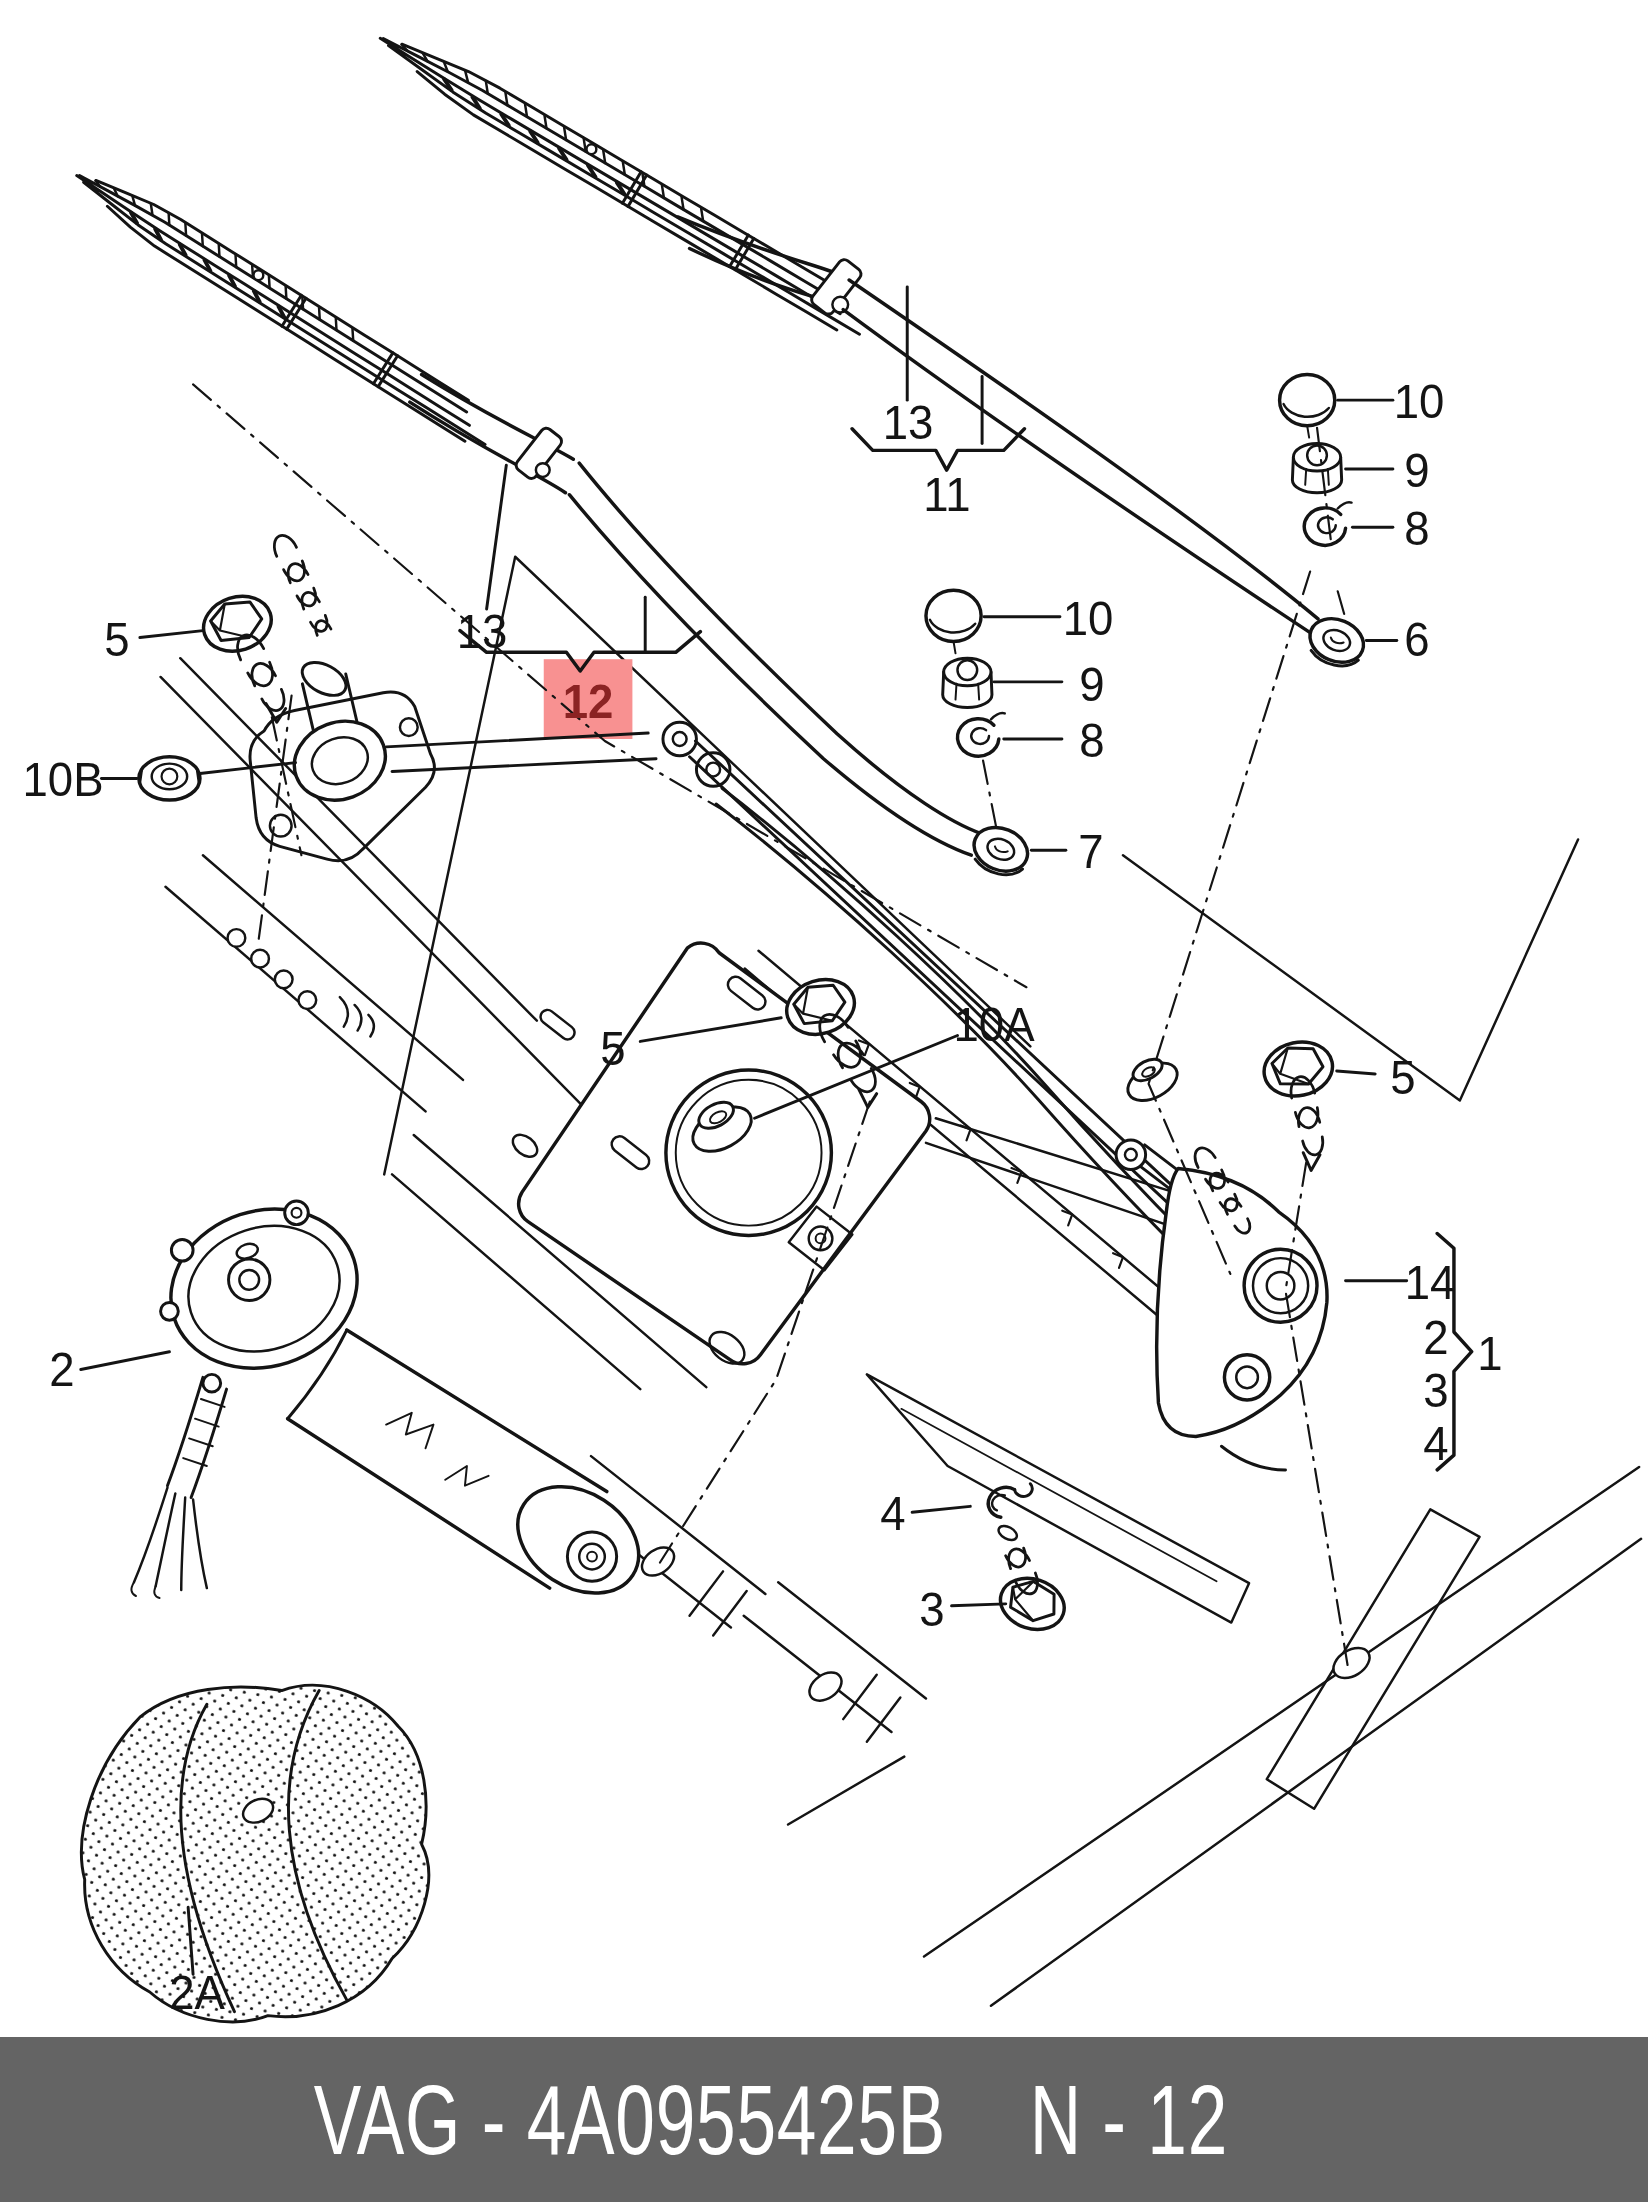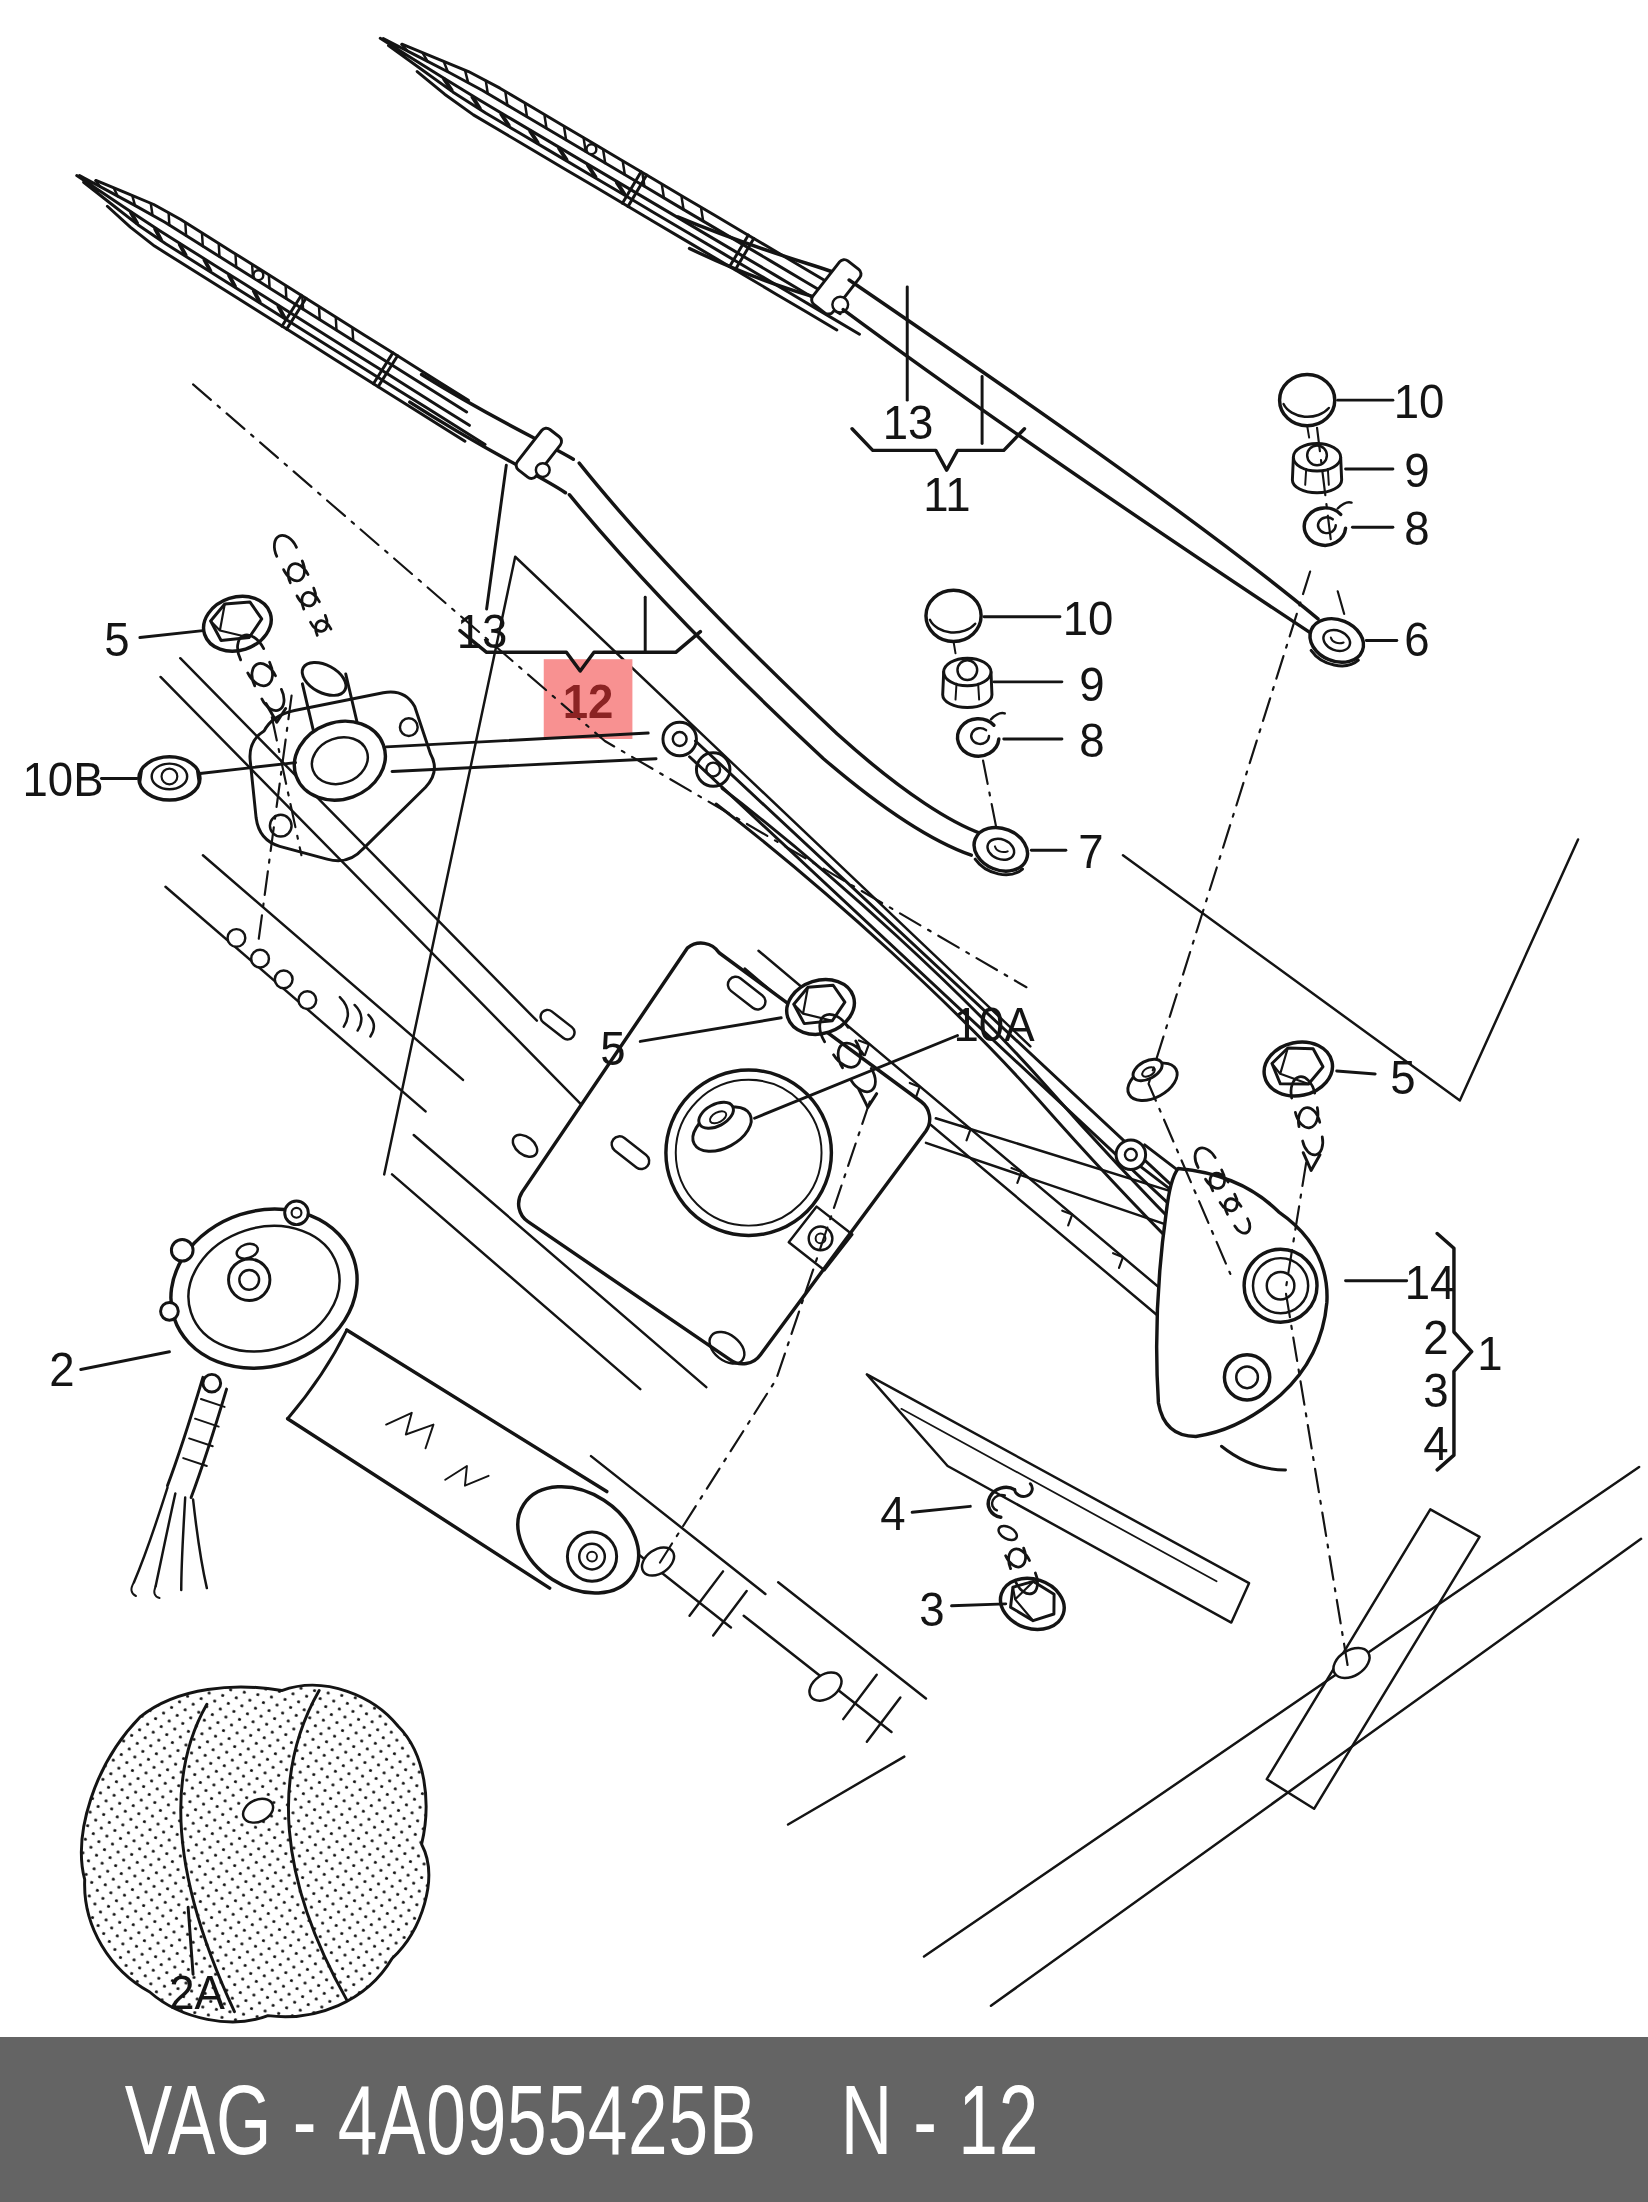--- a/index.html
+++ b/index.html
@@ -5,21 +5,21 @@
   html,body{margin:0;padding:0;background:#fff;}
   body{width:1648px;height:2203px;position:relative;overflow:hidden;
        font-family:"Liberation Sans",sans-serif;}
   .stage{position:absolute;inset:0;width:1648px;height:2203px;}
   svg.art{position:absolute;left:0;top:0;}
   .co{position:absolute;font-size:49px;line-height:1;color:#141414;
       transform:translate(-50%,-50%) scaleX(.93);white-space:nowrap;
       font-weight:400;user-select:none;}
   .co.hl{font-weight:700;}
   .footer{position:absolute;left:0;top:2037px;width:1648px;height:165px;
-          display:flex;align-items:center;}
+          display:flex;align-items:center;justify-content:center;}
   .ftxt{display:flex;gap:116px;font-size:99px;letter-spacing:1px;
         transform:translateX(-53px) scaleX(.72);white-space:nowrap;}
 </style>
 </head>
 <body>
 
 <div class="stage" style="color: rgb(20, 20, 20);">
 
 <svg class="art" width="1648" height="2203" viewBox="0 0 1673 2236" stroke-linecap="round" stroke-linejoin="round" fill="none">
   <defs>

